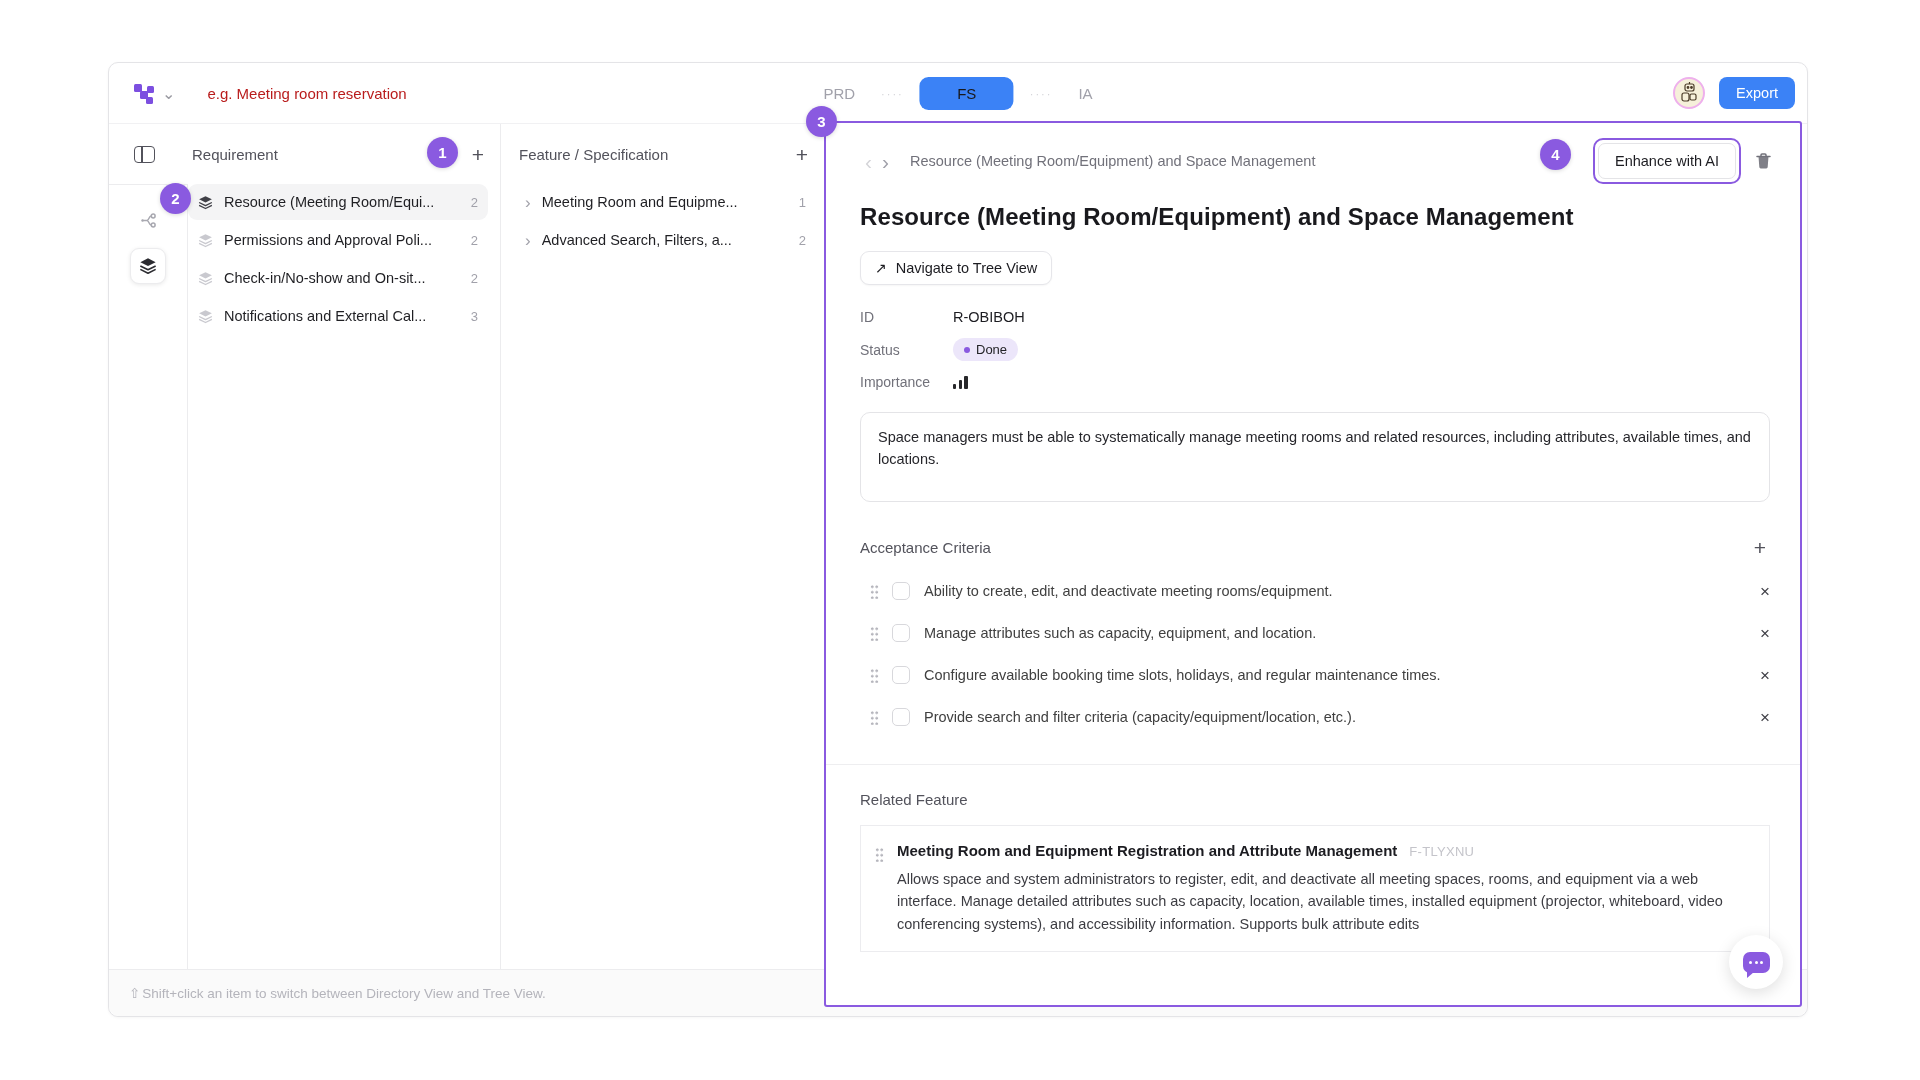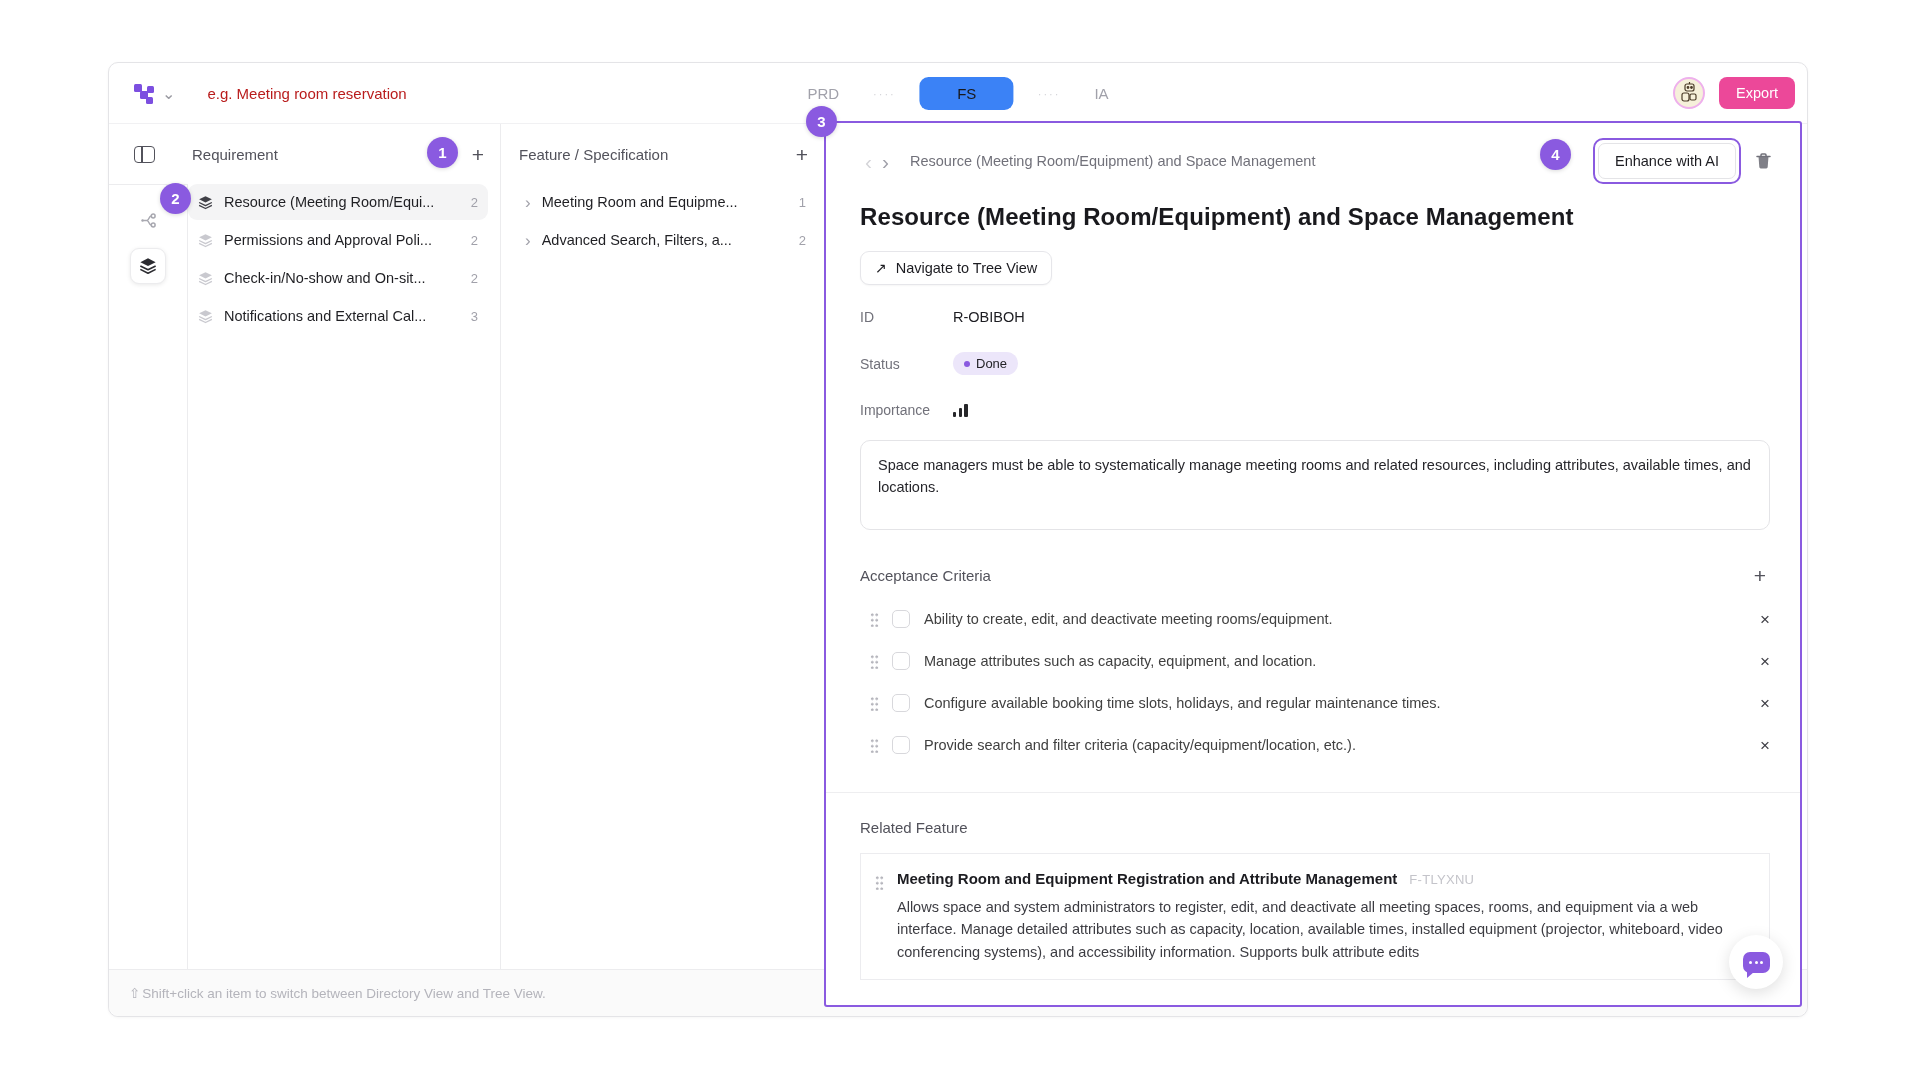--- a/index.html
+++ b/index.html
@@ -15,29 +15,29 @@
     border-bottom:1px solid #f1f1f3; padding:0 12px 0 25px; }
   .logo { width:21px; height:21px; position:relative; cursor:pointer; }
   .logo i { position:absolute; background:#7c4fe0; border-radius:1.5px; }
   .logo .s1 { left:0;   top:1px;  width:8px; height:8px; }
   .logo .s2 { left:13px; top:3px; width:7px; height:7px; }
   .logo .s3 { left:6px; top:8px;  width:8px; height:8px; }
   .logo .s4 { left:12px; top:14px; width:7px; height:7px; }
   .chev-down { margin-left:7px; color:#9b9ba3; }
   .proj-title { margin-left:32px; font-size:15px; color:#b91c1c; }
   .tabs { position:absolute; left:50%; top:0; height:61px; transform:translateX(-50%);
-    display:flex; align-items:center; gap:24px; }
+    display:flex; align-items:center; gap:16px; }
   .tab { font-size:15px; color:#a1a1aa; cursor:pointer; padding:8px 10px; }
   .tab.active { background:#3b82f6; color:#18181b; border-radius:9px;
     padding:8px 0; min-width:94px; text-align:center; font-weight:500; }
   .tab-sep { color:#d4d4d8; font-size:11px; letter-spacing:2px; user-select:none; }
   .topbar-right { margin-left:auto; display:flex; align-items:center; gap:14px; }
   .avatar { width:32px; height:32px; border-radius:50%; background:#f6f0da;
     border:2px solid #eeb0ec; overflow:hidden; display:flex; align-items:center; justify-content:center; }
-  .export-btn { background:#ec4899; color:#fff; font-size:14.5px; font-weight:500;
+  .export-btn { background:#3b82f6; color:#fff; font-size:14.5px; font-weight:500;
     border:none; border-radius:8px; padding:8px 17px; cursor:pointer; }
 
   
   .content { position:relative; height:847px; display:flex; }
   .col-req { width:392px; border-right:1px solid #ececee; display:flex; flex-direction:column; }
   .col-head { height:60px; display:flex; align-items:center; flex:none; }
   .col-req .col-head { padding:0 16px 0 25px; }
   .toggle-icon { width:21px; height:17px; border:1.6px solid #52525b; border-radius:4px; position:relative; }
   .toggle-icon::after { content:""; position:absolute; left:6px; top:0; bottom:0; width:1.6px; background:#52525b; }
   .col-title { font-size:15px; font-weight:500; color:#52525b; }
@@ -86,21 +86,21 @@
   .dp-crumb { margin-left:16px; font-size:14.5px; color:#71717a; }
   .enhance-anno { margin-left:auto; border:2.5px solid #8a5ae0; border-radius:10px; padding:3px; }
   .enhance-btn { background:#fff; border:1px solid #e4e4e7; border-radius:7px;
     padding:9px 16px; font-size:14.5px; font-weight:500; color:#1c1c21; cursor:pointer; }
   .trash-btn { margin-left:14px; background:none; border:none; cursor:pointer; color:#71717a; display:flex; }
   .dp-title { margin:20px 34px 0; font-size:24px; font-weight:700; color:#19191d; letter-spacing:.1px; }
   .treeview-btn { margin:20px 34px 0; display:inline-flex; align-items:center; gap:9px;
     background:#fff; border:1px solid #e6e6ea; border-radius:9px; padding:8px 14px;
     font-size:14.5px; font-weight:500; color:#1c1c21; cursor:pointer; box-shadow:0 1px 2px rgba(0,0,0,.04); }
   .tv-arrow { font-size:14px; color:#1c1c21; }
-  .dp-fields { margin:22px 34px 0; display:flex; flex-direction:column; gap:25px; }
+  .dp-fields { margin:22px 34px 0; display:flex; flex-direction:column; gap:11px; }
   .field-row { display:flex; align-items:center; min-height:20px; }
   .field-label { width:93px; font-size:14px; color:#71717a; flex:none; }
   .field-value { font-size:14.5px; color:#1c1c21; }
   .status-pill { display:inline-flex; align-items:center; gap:6px; background:#ece6fa;
     border-radius:999px; padding:4px 11px; font-size:13px; font-weight:500; color:#232327; cursor:pointer; }
   .status-dot { width:6px; height:6px; border-radius:50%; background:#8a5ae0; }
   .imp-bars { display:inline-flex; align-items:flex-end; gap:2.5px; height:13px; cursor:pointer; }
   .imp-bars i { width:3.2px; background:#27272a; border-radius:1px; }
   .imp-bars .b1{height:5px;} .imp-bars .b2{height:9px;} .imp-bars .b3{height:13px;}
   .dp-desc { margin:20px 34px 0 34px; width:910px; min-height:90px; border:1px solid #e4e4e7;

